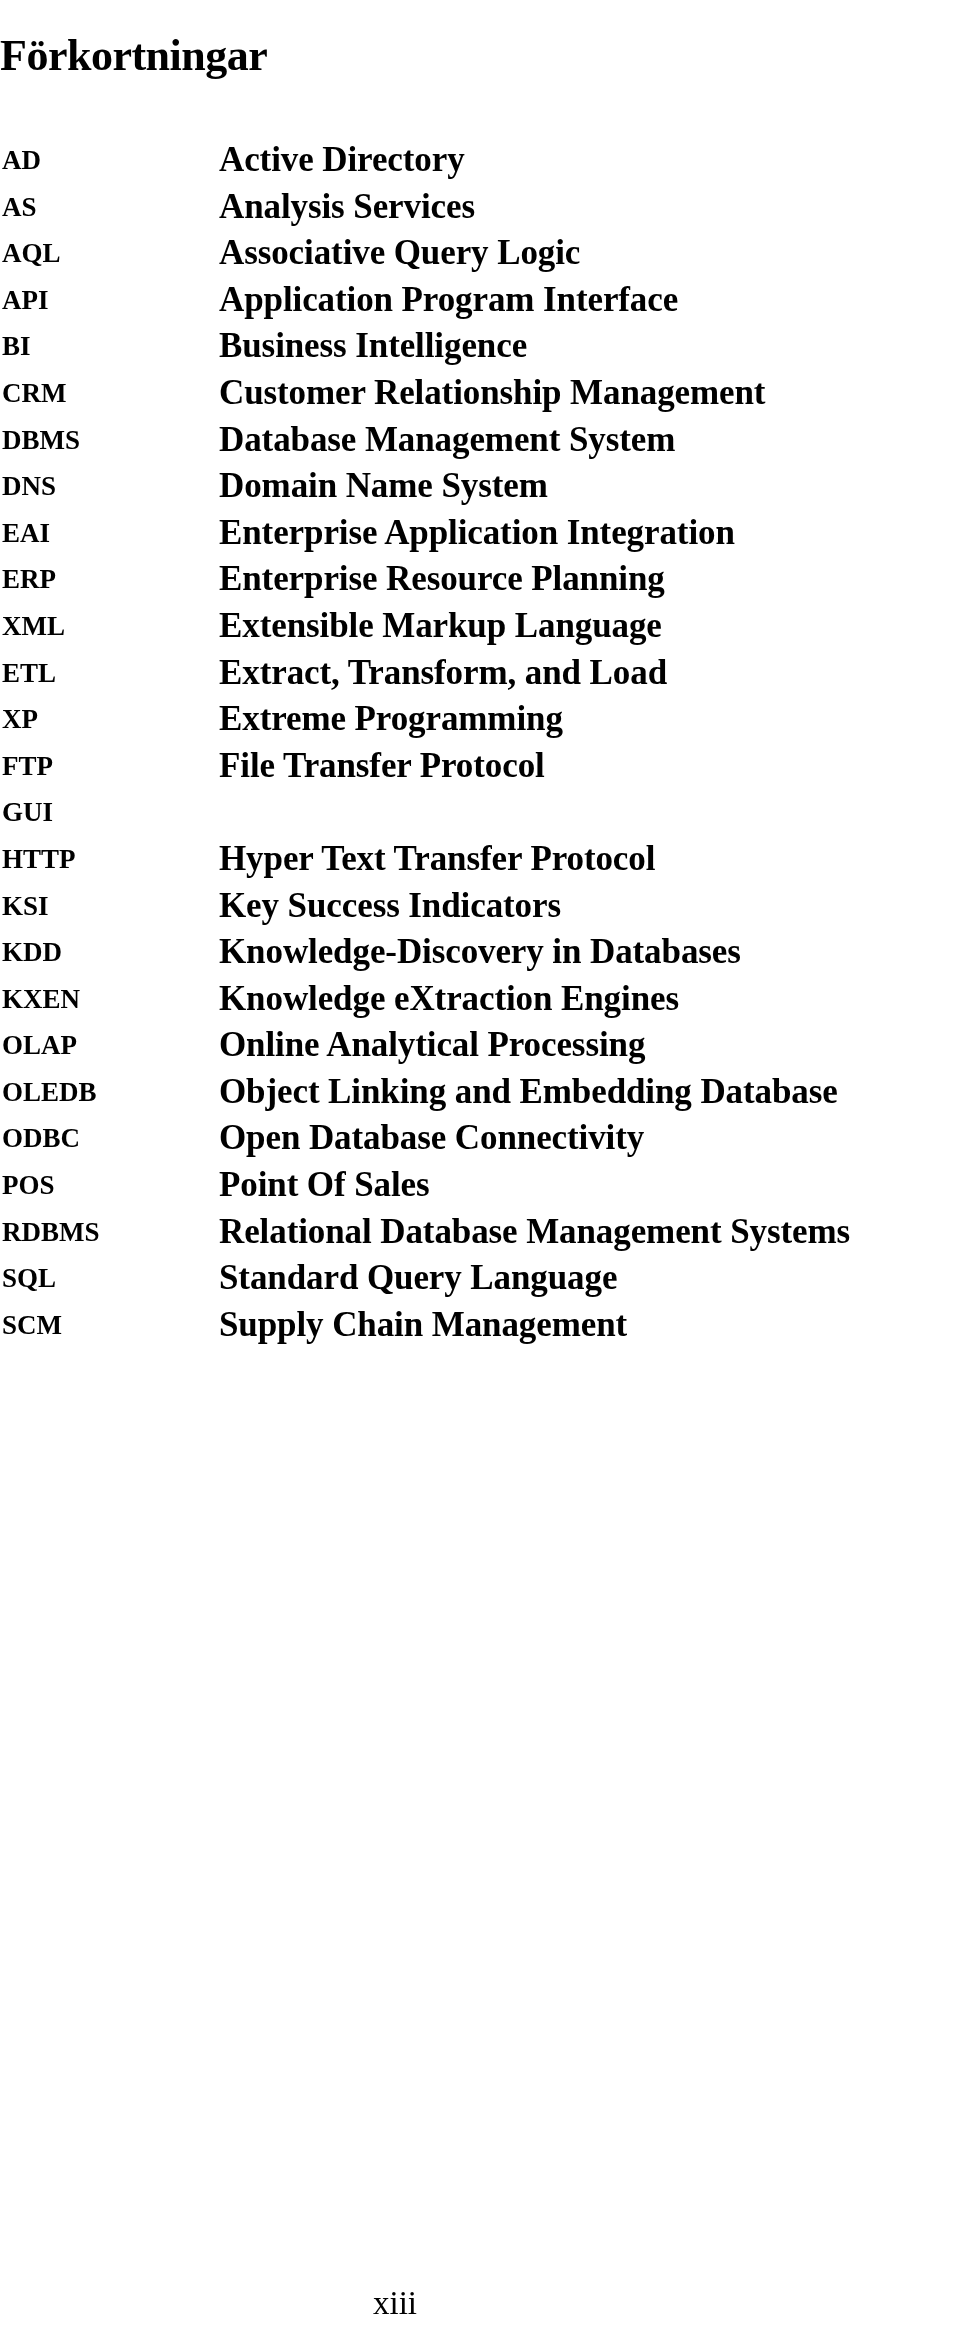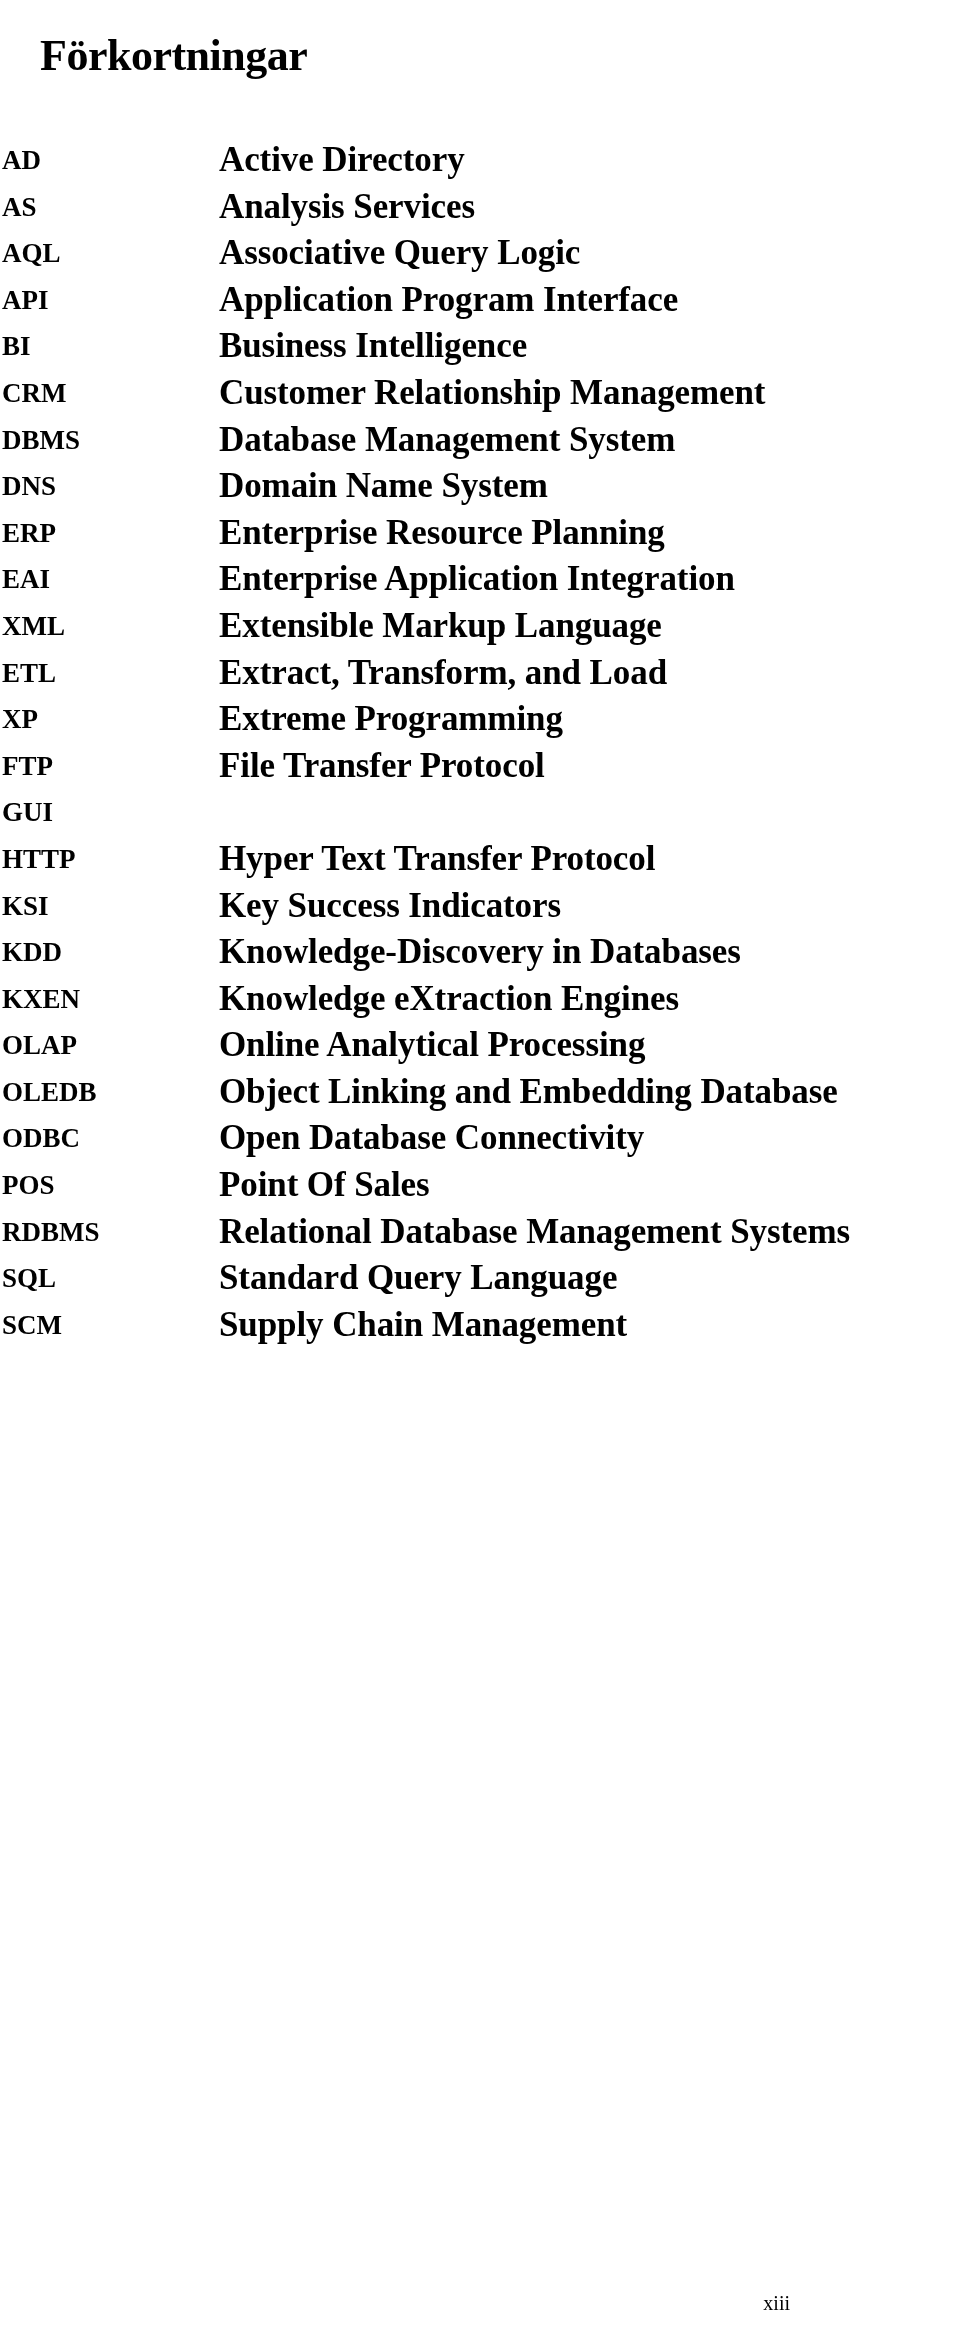--- a/index.html
+++ b/index.html
@@ -19,21 +19,20 @@
   }
   .page-title {
     position: absolute;
     left: 0px;
     top: 2px;
     font-size: 44px;
     font-weight: bold;
     letter-spacing: -0.5px;
     line-height: 50px;
     white-space: nowrap;
-    padding-left: 40px;
   }
   .abbrev-list {
     position: absolute;
     left: 0px;
     top: 118px;
     width: 960px;
     margin-top: 25px;
   }
   .abbrev-row {
     position: relative;
@@ -58,22 +57,22 @@
     font-weight: bold;
     line-height: 34px;
     white-space: nowrap;
     letter-spacing: -0.1px;
   }
   .page-number {
     position: absolute;
     left: 0px;
     top: 2288px;
     width: 790px;
-    text-align: right;
-    font-size: 20px;
+    text-align: center;
+    font-size: 33px;
     font-weight: normal;
     line-height: 30px;
   }
 </style>
 </head>
 <body>
 
 <div class="page">
 
   <h1 class="page-title">Förkortningar</h1>
@@ -105,26 +104,26 @@
       </div>
       <div class="abbrev-row">
         <span class="abbrev-term">DBMS</span>
         <span class="abbrev-def">Database Management System</span>
       </div>
       <div class="abbrev-row">
         <span class="abbrev-term">DNS</span>
         <span class="abbrev-def">Domain Name System</span>
       </div>
       <div class="abbrev-row">
+        <span class="abbrev-term">EAI</span>
+        <span class="abbrev-def">Enterprise Application Integration</span>
+      </div>
+      <div class="abbrev-row">
         <span class="abbrev-term">ERP</span>
         <span class="abbrev-def">Enterprise Resource Planning</span>
-      </div>
-      <div class="abbrev-row">
-        <span class="abbrev-term">EAI</span>
-        <span class="abbrev-def">Enterprise Application Integration</span>
       </div>
       <div class="abbrev-row">
         <span class="abbrev-term">XML</span>
         <span class="abbrev-def">Extensible Markup Language</span>
       </div>
       <div class="abbrev-row">
         <span class="abbrev-term">ETL</span>
         <span class="abbrev-def">Extract, Transform, and Load</span>
       </div>
       <div class="abbrev-row">

